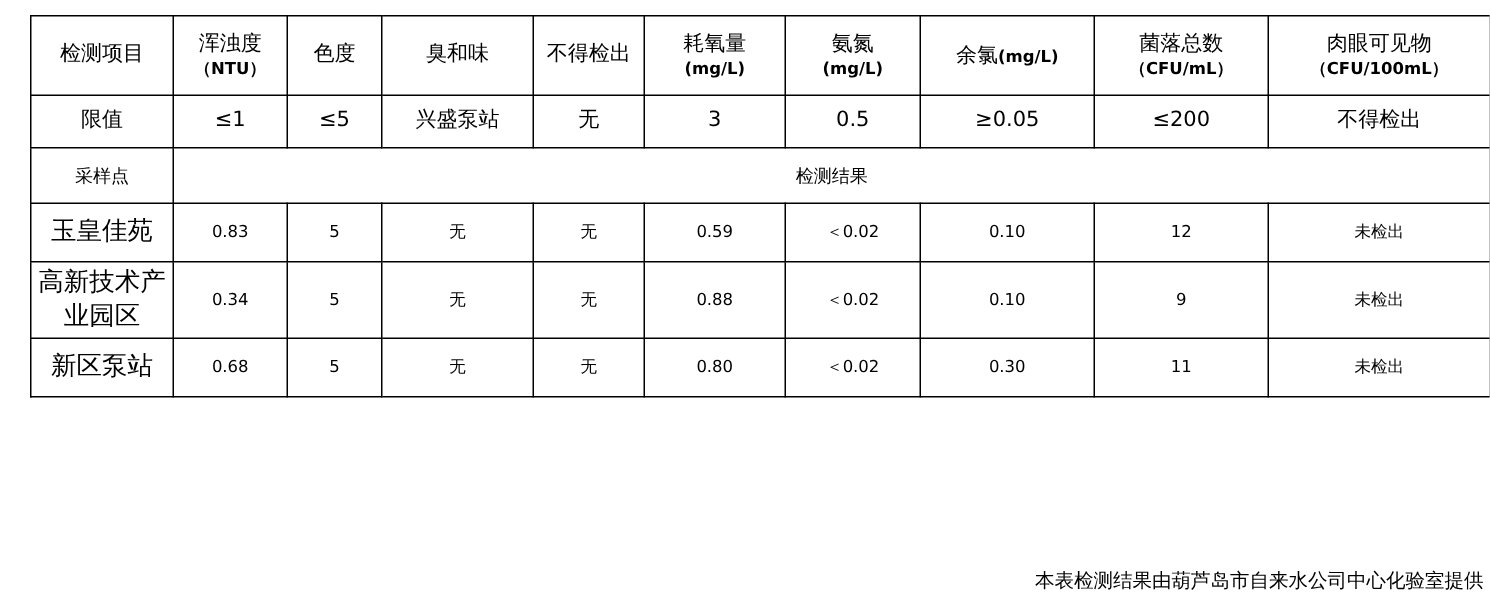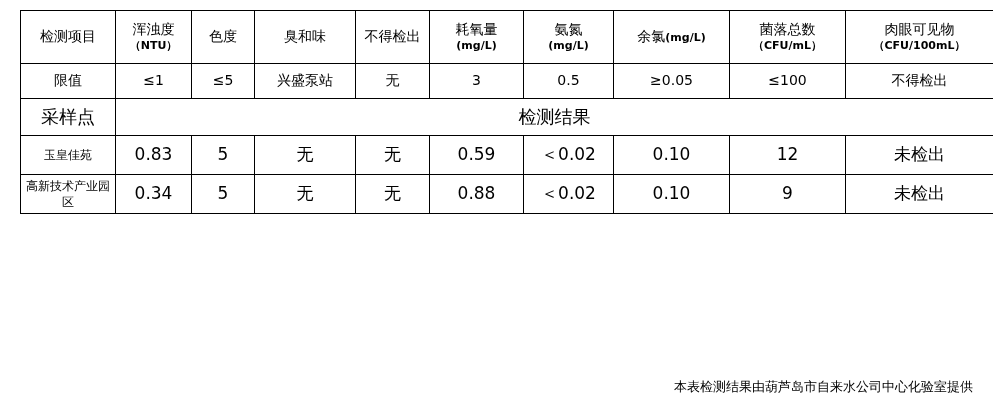--- a/index.html
+++ b/index.html
@@ -56,43 +56,43 @@
     font-size: 11px;
     font-weight: bold;
   }
   .limit-row td {
     height: 30px;
     font-size: 14px;
     font-weight: bold;
   }
   .sample-row td {
     height: 32px;
-    font-size: 18px;
+    font-size: 12px;
     font-weight: bold;
   }
   .data-row td {
     height: 34px;
+    font-size: 11px;
+  }
+  .data-row td.site {
     font-size: 17px;
-  }
-  .data-row td.site {
-    font-size: 12px;
   }
   .data-row td.tall {
     line-height: 1.35;
   }
   .num {
     font-family: "DejaVu Sans", sans-serif;
     font-size: 13px;
   }
   .cn {
     font-family: "DejaVu Sans", sans-serif;
   }
   .footnote {
     position: absolute;
-    right: 20px;
+    right: 4px;
     top: 378px;
     font-size: 13px;
     font-family: "DejaVu Sans", sans-serif;
     white-space: nowrap;
     margin-left: 44px;
   }
 </style>
 </head>
 <body>
 
@@ -151,21 +151,21 @@
 
       <tr class="limit-row">
         <td class="cn">限值</td>
         <td class="cn">≤1</td>
         <td class="cn">≤5</td>
         <td class="cn">兴盛泵站</td>
         <td class="cn">无</td>
         <td class="cn">3</td>
         <td class="cn">0.5</td>
         <td class="cn">≥0.05</td>
-        <td class="cn">≤100</td>
+        <td class="cn">≤200</td>
         <td class="cn">不得检出</td>
       </tr>
 
       <tr class="sample-row">
         <td class="cn">采样点</td>
         <td class="cn" colspan="9">检测结果</td>
       </tr>
 
       <tr class="data-row">
         <td class="site cn">玉皇佳苑</td>
@@ -187,18 +187,30 @@
         <td class="num">5</td>
         <td class="cn">无</td>
         <td class="cn">无</td>
         <td class="num">0.88</td>
         <td class="num">＜0.02</td>
         <td class="num">0.10</td>
         <td class="num">9</td>
         <td class="cn">未检出</td>
       </tr>
 
+      <tr class="data-row">
+        <td class="site cn">新区泵站</td>
+        <td class="num">0.68</td>
+        <td class="num">5</td>
+        <td class="cn">无</td>
+        <td class="cn">无</td>
+        <td class="num">0.80</td>
+        <td class="num">＜0.02</td>
+        <td class="num">0.30</td>
+        <td class="num">11</td>
+        <td class="cn">未检出</td>
+      </tr>
 
     </tbody>
   </table>
 </div>
 
 <div class="footnote">本表检测结果由葫芦岛市自来水公司中心化验室提供</div>
 
 </body></html>

